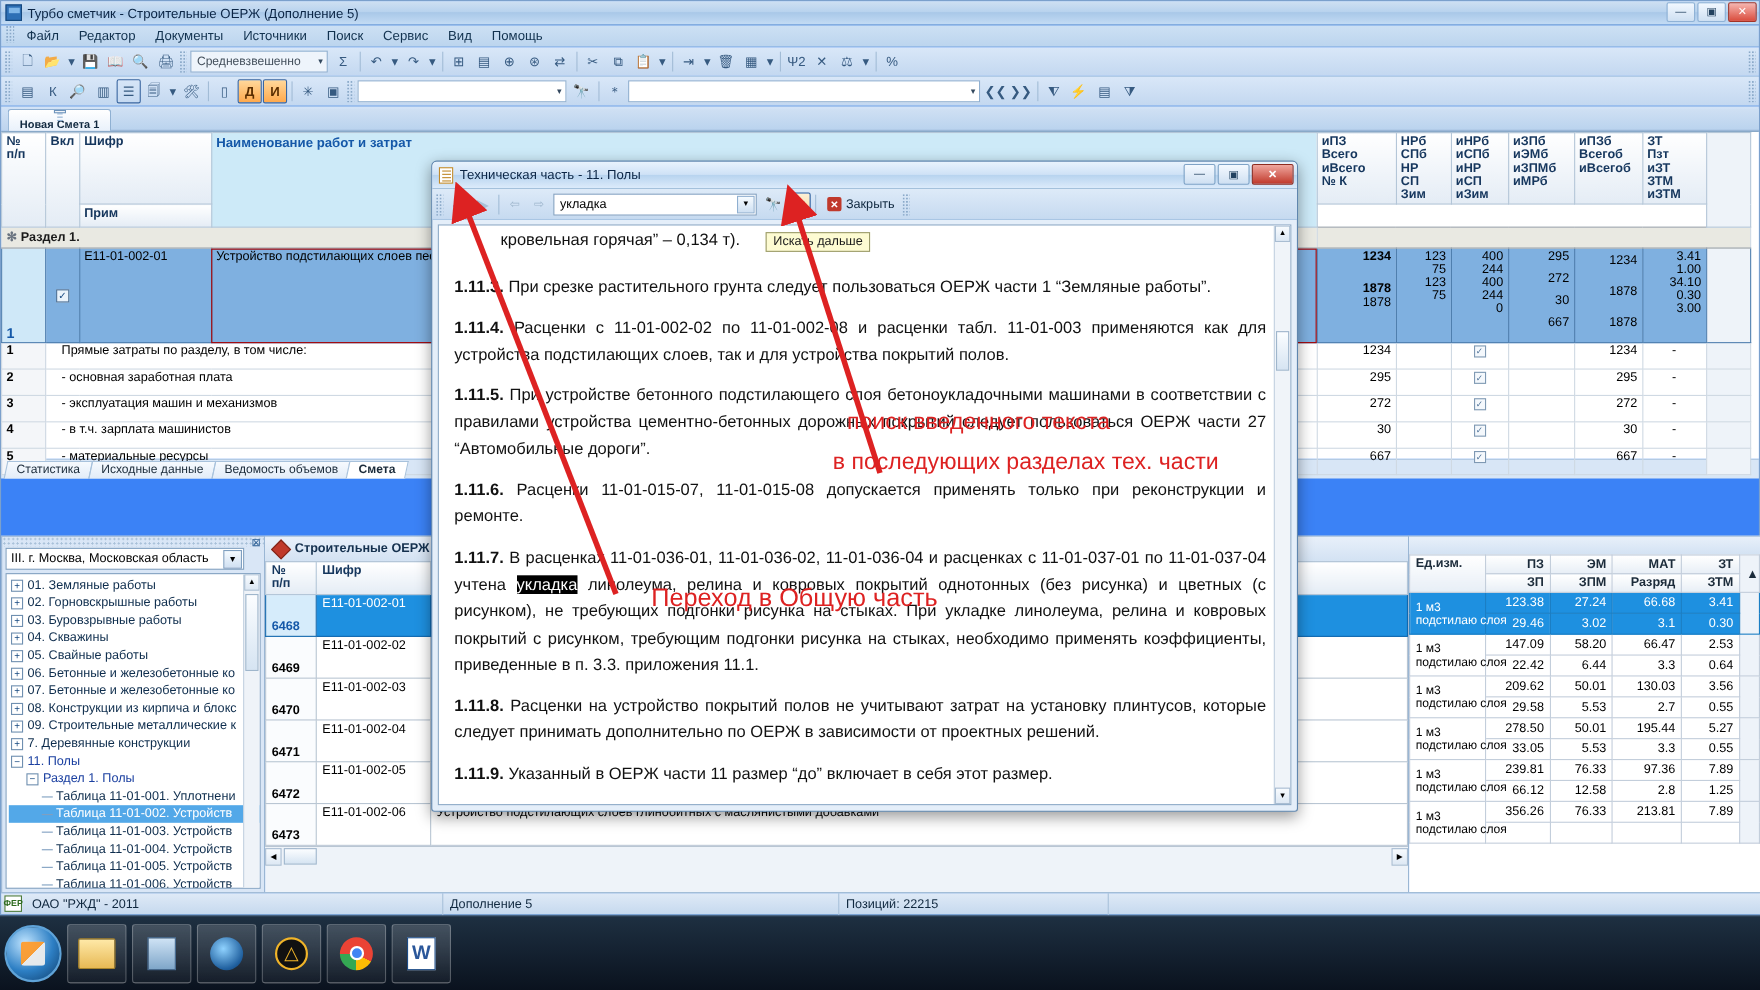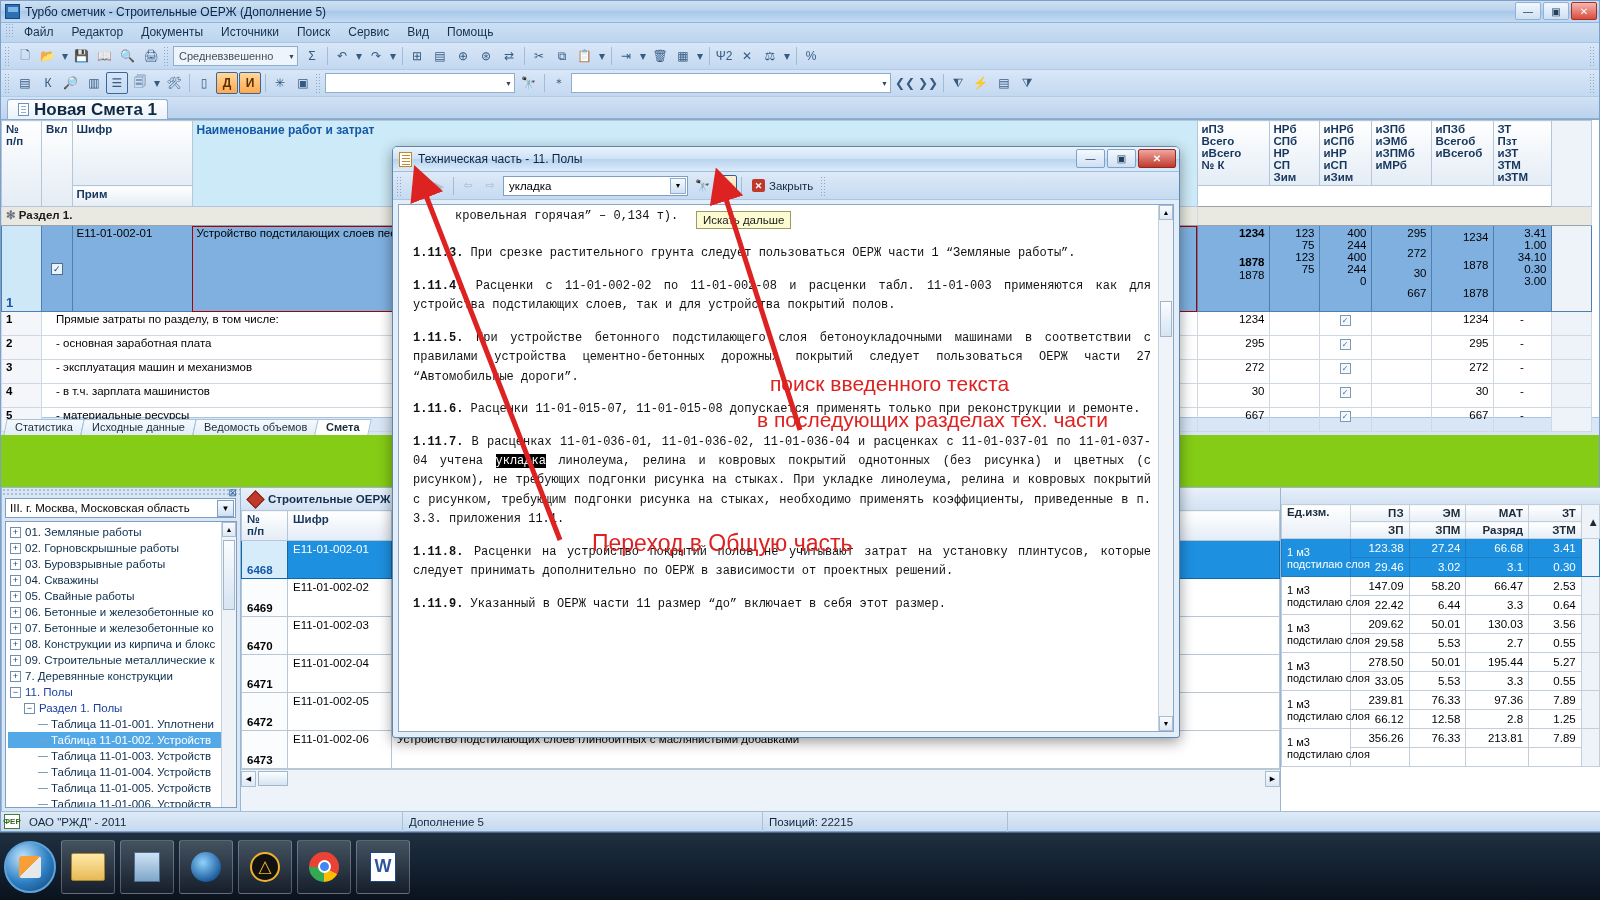--- a/index.html
+++ b/index.html
@@ -6,21 +6,21 @@
   html,body { width:1600px; height:900px; overflow:hidden; }
   body {
     font-family: "Liberation Sans", sans-serif;
     font-size: 12px;
     background:#1b2838;
     position:relative;
   }
   
   #app-window {
     position:absolute; left:0; top:0; width:1600px; height:832px;
-    background:#84cc16;
+    background:#3b82f6;
     border:1px solid #7ba0cc;
   }
   
   .titlebar {
     height:22px; background:linear-gradient(to bottom,#cfe0f2 0%,#b9d3ee 45%,#a9c8e8 50%,#c3dbf4 100%);
     border-bottom:1px solid #90b4da;
     display:flex; align-items:center; padding-left:4px;
     position:relative;
   }
   .titlebar .tb-icon {
@@ -71,21 +71,21 @@
   
   .fieldbar { height:22px; display:flex; align-items:stretch; background:#cfe0f2; border-bottom:1px solid #a9c6e4;}
   .fieldbar .lbl { width:160px; background:#fff; border:1px solid #9bb8d6; font-size:11px; padding:3px 4px; overflow:hidden; white-space:nowrap;}
   .fieldbar .gap{ width:10px;}
   .fieldbar .val { flex:1; background:#fff; border:1px solid #9bb8d6; font-size:11px; padding:3px 6px; white-space:nowrap; overflow:hidden;}
   
   .doctabs { height:22px; background:linear-gradient(to bottom,#d3e3f6,#bdd4ee); display:flex; align-items:flex-end; padding-left:6px;}
   .doctab {
     height:20px; background:linear-gradient(to bottom,#ffffff,#e9f1fb);
     border:1px solid #8fb0d2; border-bottom:none; border-radius:3px 3px 0 0;
-    display:flex;align-items:center; gap:5px; padding:0 10px; font-size:17px; font-weight:bold; color:#10283f;
+    display:flex;align-items:center; gap:5px; padding:0 10px; font-size:10px; font-weight:bold; color:#10283f;flex-direction:column;
   }
   .doctab .ic{ width:11px;height:13px;background:#fff;border:1px solid #6d93bb; position:relative;}
   .doctab .ic:after{content:"";position:absolute;left:2px;top:2px;right:2px;height:1px;box-shadow:0 0 0 0 #8fb0d2, 0 3px 0 0 #8fb0d2, 0 6px 0 0 #8fb0d2;background:#8fb0d2;}
   .doctab-rest{ flex:1; border-bottom:1px solid #8fb0d2; height:20px; background:linear-gradient(to bottom,#cfe0f3,#bad3ee);}
   
   .grid-wrap { position:relative; height:298px; background:#fff; border-top:1px solid #89a9c8; display:flex;}
   .gtable { border-collapse:collapse; table-layout:fixed; font-size:11.5px;}
   .gtable th {
     background:linear-gradient(to bottom,#ffffff,#e4ecf5);
     border:1px solid #b4c6d8; font-weight:bold; color:#15365d;
@@ -108,21 +108,21 @@
     transform: skewX(-12deg);
   }
   .sheet-tab span{ display:block; transform: skewX(12deg);}
   .sheet-tab.active{ font-weight:bold; background:#fff;}
   
   .lower { position:absolute; left:0; top:486px; width:1600px; height:325px; display:flex;}
   
   .tree-panel { width:240px; background:#d9e6f6; border:1px solid #9ab6d4; display:flex; flex-direction:column;}
   .panel-grip { height:9px; background-image: radial-gradient(#a7c0d8 1px, transparent 1px); background-size:4px 4px; position:relative;}
   .panel-grip .x { position:absolute; right:3px; top:-1px; font-size:10px; color:#2c5f95;}
-  .tree-combo { margin:1px 4px 3px 3px; height:20px; background:#fff; border:1px solid #7f9fc0;
+  .tree-combo { margin:1px 18px 3px 3px; height:20px; background:#fff; border:1px solid #7f9fc0;
     display:flex;align-items:center; padding:0 1px 0 4px; font-size:11.5px;}
   .tree-combo .arw{ margin-left:auto; width:17px;height:17px;border:1px solid #7f9fc0;background:linear-gradient(to bottom,#f6fbff,#d0e0f2);
     display:flex;align-items:center;justify-content:center;font-size:8px;}
   .tree-body { flex:1; background:#fff; border:1px solid #7f9fc0; margin:0 3px 3px 3px; overflow:hidden; position:relative;}
   .tnode { display:flex; align-items:center; height:16px; font-size:11.5px; color:#0e2d4d; white-space:nowrap;}
   .tnode .exp { width:11px;height:11px;border:1px solid #6f8fb0;background:#fff;margin-right:4px;
     display:flex;align-items:center;justify-content:center;font-size:9px;line-height:9px;color:#14477f; flex:none;}
   .tnode.sel { background:#53a8e8; color:#fff;}
   .tnode .dash { width:10px; height:1px; background:#7f9fc0; margin-right:3px; flex:none;}
   .tree-scroll { position:absolute; right:0; top:0; width:15px; height:100%; background:#eff3f8; border-left:1px solid #c4d2e0;}
@@ -184,21 +184,21 @@
      padding:0 1px 0 5px; font-size:11.5px; margin:0 4px 0 2px; flex:none;}
   .search-box .arw{ margin-left:auto; width:16px;height:16px;border:1px solid #8fafd0;
      background:linear-gradient(to bottom,#f6fbff,#cfe0f2); display:flex;align-items:center;justify-content:center;font-size:7px;}
   .tbtn.framed{ border:1px solid #2d5f9e; background:linear-gradient(to bottom,#fdf0d5,#f8d9a0);}
   .close-btn{ height:21px; display:flex;align-items:center;gap:4px; padding:0 7px; font-size:11.5px; color:#10283f; flex:none;}
   .close-btn .xi{ width:13px;height:13px;background:#c0392b;color:#fff;font-size:9px;font-weight:bold;
      display:flex;align-items:center;justify-content:center;border-radius:2px;}
   .tooltip{ position:absolute; left:303px; top:64px; background:#fdfbd2; border:1px solid #9b9b6a;
      font-size:11.5px; padding:2px 6px; color:#1b1b1b; white-space:nowrap; z-index:30;}
   .dlg-doc{ position:absolute; left:5px; top:57px; right:5px; bottom:5px; background:#fff; border:1px solid #8aa8c6; overflow:hidden;}
-  .doc-pad{ padding:6px 22px 6px 14px; font-family:Liberation Mono, monospace; font-size:12px; color:#111; line-height:1.62;}
+  .doc-pad{ padding:6px 22px 6px 14px; font-family:Liberation Sans, sans-serif; font-size:15px; color:#111; line-height:1.62;}
   .doc-pad p{ margin-bottom:13px; text-align:justify;}
   .doc-pad b{ font-weight:bold;}
   .hl{ background:#000; color:#fff;}
   .doc-vsb{ position:absolute; right:0; top:0; width:15px; height:100%; background:#f0f4f9; border-left:1px solid #c4d2e0;}
   .doc-vsb .btn{ height:15px;border:1px solid #a9bdd2;background:linear-gradient(to bottom,#f8fbfe,#dde8f4);
      font-size:7px;display:flex;align-items:center;justify-content:center;}
   .doc-vsb .thumb{ position:absolute; top:96px; left:1px; right:1px; height:36px; border:1px solid #9fb6cc;
      background:linear-gradient(to bottom,#fbfdff,#d6e4f2);}
   
   .annot{ position:absolute; color:#dd2222; font-size:21px; font-weight:normal; white-space:nowrap; z-index:40;

